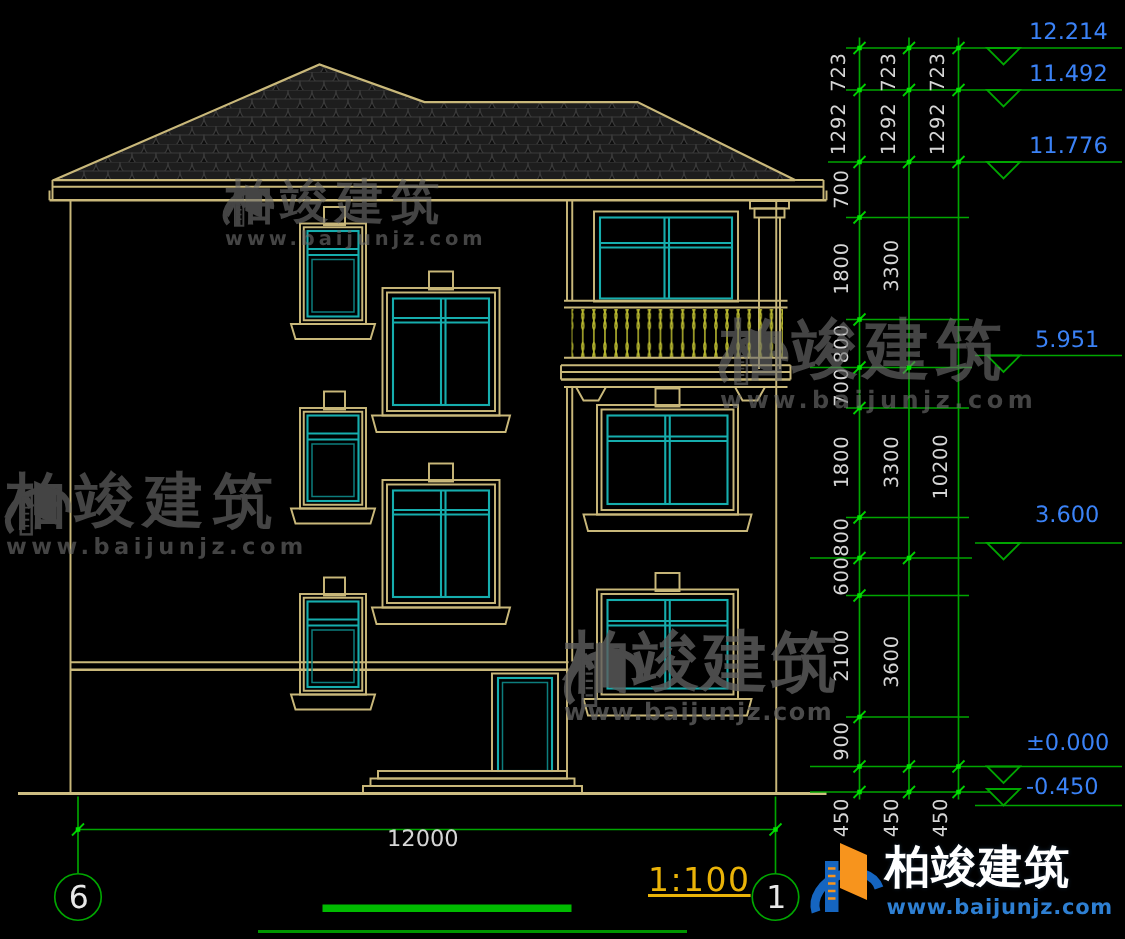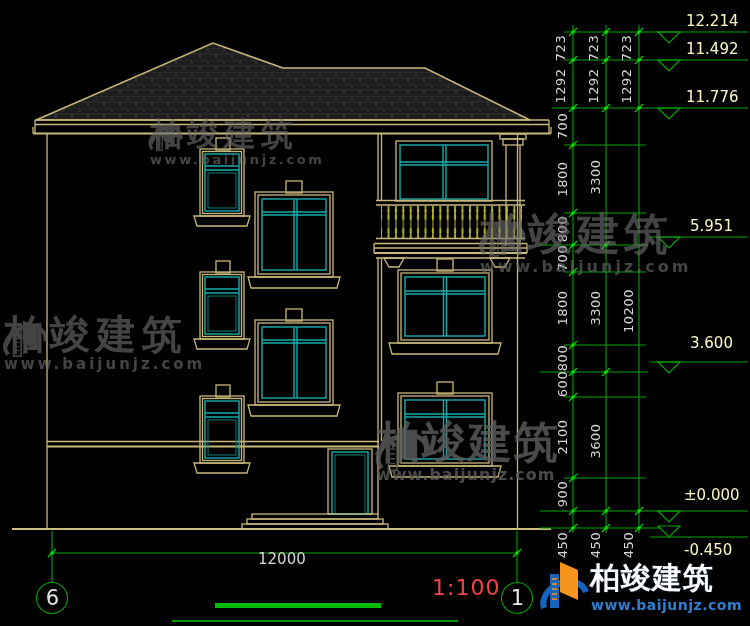--- a/index.html
+++ b/index.html
@@ -10,29 +10,29 @@
   .tn2{stroke:#c9b87a;fill:none;stroke-width:1.8;}
   .cy{stroke:#16adad;fill:none;stroke-width:1.4;}
   .cy2{stroke:#0d7d7d;fill:none;stroke-width:1;}
   .gr{stroke:#00a600;fill:none;stroke-width:1.1;}
   .tri{stroke:#00a600;fill:none;stroke-width:1.2;}
   .tick{stroke:#00cf00;stroke-width:1.2;}
   .dot{fill:#00e400;}
   .txt{position:absolute;color:#d6d6d6;white-space:nowrap;margin-top:15px;}
   .vd{position:absolute;transform:translate(-50%,-50%) rotate(-90deg);
       font-size:13px;color:#d6d6d6;white-space:nowrap;letter-spacing:.5px;}
-  .lvl{position:absolute;font-size:15px;color:#fef9c3;white-space:nowrap;}
+  .lvl{position:absolute;font-size:15px;color:#3b82f6;white-space:nowrap;}
   .wm{position:absolute;color:#6e6e6e;opacity:.62;pointer-events:none;display:flex;align-items:flex-start;}
   .wm .tcol{display:flex;flex-direction:column;}
   .wm .wt{font-weight:bold;white-space:nowrap;line-height:1;}
   .wm .wu{font-weight:bold;white-space:nowrap;line-height:1;margin-top:3px;}
   .bubble{position:absolute;width:31px;height:31px;text-align:center;line-height:31px;
           font-size:21px;color:#e8e8e8;}
   #title{position:absolute;font-size:30px;font-weight:bold;color:#f2f2f2;letter-spacing:1px;}
-  #scaleTxt{position:absolute;font-size:22px;color:#ef4444;letter-spacing:1px;}
+  #scaleTxt{position:absolute;font-size:22px;color:#eab308;letter-spacing:1px;text-decoration:underline;}
   .bar1{position:absolute;background:#00bb00;}
   .logo-title{position:absolute;font-size:30px;font-weight:bold;color:#fff;
               text-shadow:0 0 3px #123;letter-spacing:1px;}
   .logo-url{position:absolute;font-size:14px;font-weight:bold;color:#2e7fd2;letter-spacing:.5px;}
 </style>
 </head>
 <body>
 
 <div id="stage">
 
@@ -288,21 +288,21 @@
 
 <div class="vd" style="left:628px;top:311px">10200</div>
 <div class="vd" style="left:628px;top:545px">450</div>
 
 <div class="lvl" style="left:686px;top:12px">12.214</div>
 <div class="lvl" style="left:686px;top:40px">11.492</div>
 <div class="lvl" style="left:686px;top:88px">11.776</div>
 <div class="lvl" style="left:690px;top:217px">5.951</div>
 <div class="lvl" style="left:690px;top:334px">3.600</div>
 <div class="lvl" style="left:684px;top:486px">±0.000</div>
-<div class="lvl" style="left:684px;top:541px">-0.450</div>
+<div class="lvl" style="left:684px;top:515px">-0.450</div>
 
 <div class="txt" style="left:258px;top:535px;font-size:15px">12000</div>
 
 <div class="bubble" style="left:37px;top:583px">6</div>
 <div class="bubble" style="left:502px;top:583px">1</div>
 
 <div id="scaleTxt" style="left:432px;top:575px">1:100</div>
 <div class="bar1" style="left:215px;top:603px;width:166px;height:4.5px"></div>
 <div class="bar1" style="left:172px;top:620px;width:286px;height:1.5px;opacity:.8"></div>
 

